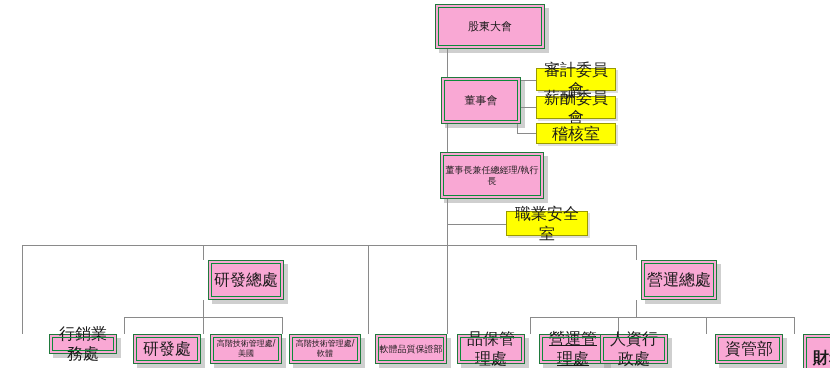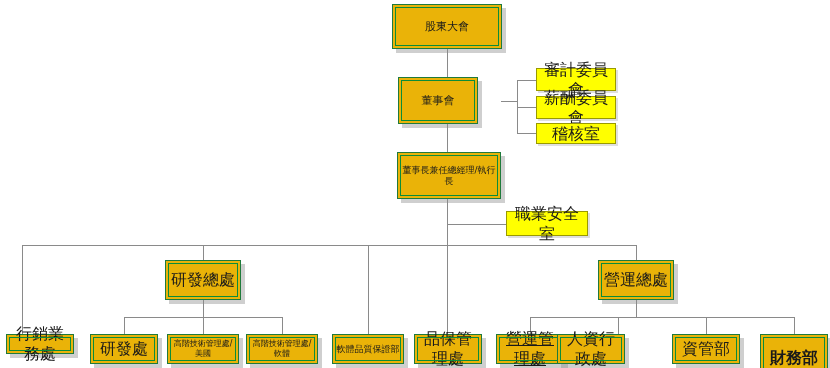--- a/index.html
+++ b/index.html
@@ -30,23 +30,24 @@
     color: #1a1a1a;
     z-index: 3;
   }
   .node .lbl {
     display: block;
     width: 100%;
     padding: 0 2px;
     white-space: pre-line;
   }
   .node.green {
-    background: #eab308;
+    background: #f9a8d4;
     border: 1px solid #1f7a3c;
     box-shadow: 4px 4px 0 0 rgba(140,140,140,0.42);
+    margin-left: 43px;
   }
   .node.green::before {
     content: "";
     position: absolute;
     left: 2px; top: 2px; right: 2px; bottom: 2px;
     border: 1px solid #0b8c3a;
     pointer-events: none;
   }
   .node.yellow {
     background: #ffff00;

